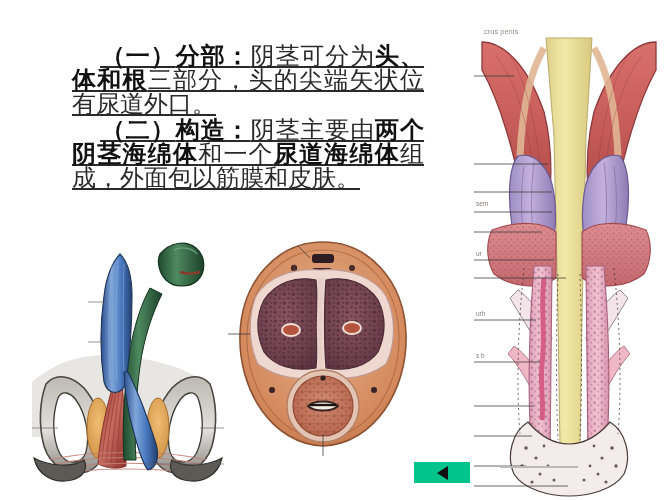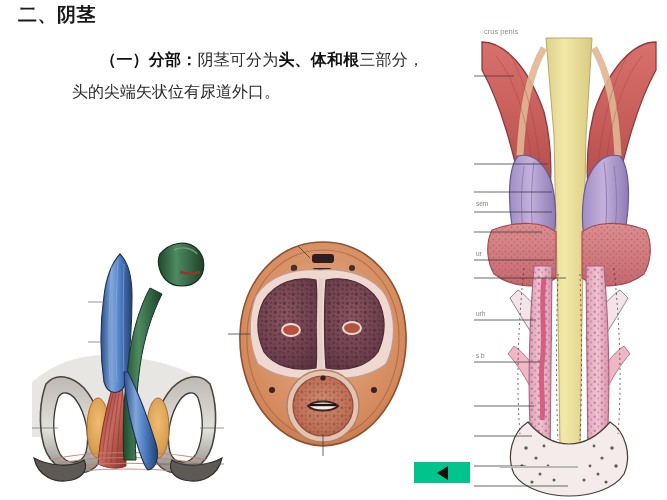--- a/index.html
+++ b/index.html
@@ -25,24 +25,25 @@
     font-weight: bold;
     color: #1a1a1a;
     letter-spacing: 0.5px;
     white-space: nowrap;
   }
   #body-text {
     position: absolute;
     left: 72px;
     top: 44px;
     width: 352px;
-    font-size: 16px;
-    line-height: 32px;
+    font-size: 24px;
+    line-height: 24px;
     color: #2a2a2a;
     text-align: justify;
+    text-decoration: underline;
   }
   .para { margin: 0 0 0 0; }
   .para.second { margin-top: 2px; }
   .indent { display: inline-block; width: 28px; }
   .b { font-weight: bold; color: #111111; }
 
   
   .figure { position: absolute; }
 
   
@@ -83,25 +84,27 @@
     height: 2px;
     background: #b9b9b9;
   }
   svg { display: block; }
 </style>
 </head>
 <body>
 
 <div id="slide">
 
-  <div id="title">二、阴茎</div>
 
   <div id="body-text">
     <p class="para">
       <span class="indent"></span><span class="b">（一）</span><span class="b">分部：</span><span>阴茎可分为</span><span class="b">头、体和根</span><span>三部分，头的尖端矢状位有尿道外口。</span>
+    </p>
+    <p class="para second">
+      <span class="indent"></span><span class="b">（二）</span><span class="b">构造：</span><span>阴茎主要由</span><span class="b">两个阴茎海绵体</span><span>和一个</span><span class="b">尿道海绵体</span><span>组成，外面包以筋膜和皮肤。</span>
     </p>
   </div>
 
   <div class="figure" id="fig-left">
     <svg width="200" height="250" viewBox="0 0 200 250">
       <defs>
         <linearGradient id="cavGrad" x1="0" y1="0" x2="1" y2="0">
           <stop offset="0%" stop-color="#2d4f8f"></stop>
           <stop offset="35%" stop-color="#7fa6d8"></stop>
           <stop offset="65%" stop-color="#4a79c0"></stop>

